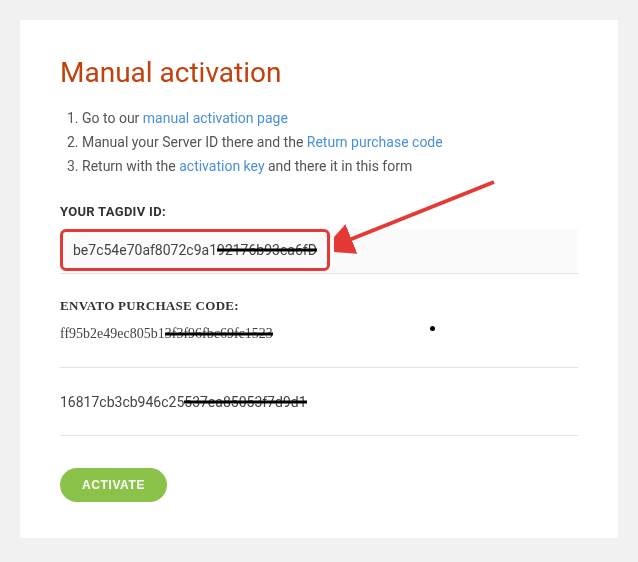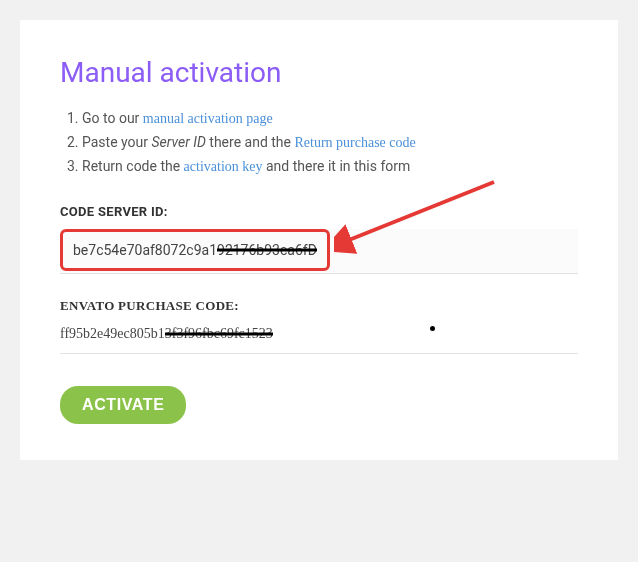--- a/index.html
+++ b/index.html
@@ -15,40 +15,38 @@
       height: 562px;
     }
     .card {
       background: #fff;
       padding: 36px 40px 36px 40px;
       position: relative;
     }
     h1 {
       font-size: 28px;
       font-weight: 400;
-      color: #8b5cf6;
+      color: #c2410c;
       margin-bottom: 18px;
     }
     ol {
       list-style: decimal;
       padding-left: 22px;
       margin-bottom: 26px;
     }
     ol li {
       font-size: 14px;
       color: #555;
       line-height: 1.7;
     }
     ol li a {
       color: #4a90d9;
       text-decoration: none;
-      font-family: Liberation Serif, serif;
     }
     .italic {
-      font-style: italic;
     }
     .field-block {
       margin-bottom: 24px;
     }
     .field-label {
       font-size: 13px;
       font-weight: 700;
       color: #333;
       letter-spacing: 0.3px;
       display: block;
@@ -89,30 +87,30 @@
       transform: translateY(-50%);
     }
     .helper-text {
       font-size: 11px;
       color: #888;
       margin-top: 4px;
     }
     
     .plain-field {
       border-bottom: 1px solid #e2e2e2;
-      padding-bottom: 10px;
+      padding-bottom: 24px;
       margin-bottom: 6px;
     }
     .activate-btn {
       background: #8bc34a;
       color: #fff;
       border: none;
       border-radius: 18px;
       padding: 10px 22px;
-      font-size: 16px;
+      font-size: 12px;
       font-weight: 600;
       letter-spacing: 0.6px;
       cursor: pointer;
       margin-top: 8px;
     }
     .arrow-svg {
       position: absolute;
       top: 156px;
       left: 314px;
       pointer-events: none;
@@ -129,45 +127,48 @@
 <body>
 
 <div class="card">
   <h1>Manual activation</h1>
 
   <ol>
     <li>
       <span>Go to our </span><a href="#">manual activation page</a>
     </li>
     <li>
-      <span>Paste your </span><span class="italic">Server ID</span><span> there and the </span><a href="#">Return purchase code</a>
+      <span>Manual your </span><span class="italic">Server ID</span><span> there and the </span><a href="#">Return purchase code</a>
     </li>
     <li>
-      <span>Return code the </span><a href="#">activation key</a><span> and there it in this form</span>
+      <span>Return with the </span><a href="#">activation key</a><span> and there it in this form</span>
     </li>
   </ol>
 
   <div class="field-block">
-    <span class="field-label">CODE SERVER ID:</span>
+    <span class="field-label">YOUR TAGDIV ID:</span>
     <div class="server-id-wrap">
       <span class="server-id-box">
         <span class="value-text">be7c54e70af8072c9a1</span><span class="value-text strike-overlay">92176b93ca6fD</span>
       </span>
     </div>
   </div>
 
   <div class="field-block" style="position:relative;font-family:Liberation Serif, serif;">
     <span class="field-label">ENVATO PURCHASE CODE:</span>
     <div class="plain-field">
       <span class="value-text">ff95b2e49ec805b1</span><span class="value-text strike-overlay">3f3f96fbc69fc1523</span>
     </div>
     <span class="dot" style="top:28px; left:370px;"></span>
   </div>
 
   <div class="field-block">
+    <div class="plain-field">
+      <span class="value-text">16817cb3cb946c25</span><span class="value-text strike-overlay">537ea85053f7d9d1</span>
+    </div>
   </div>
 
   <button class="activate-btn">ACTIVATE</button>
 
   <svg class="arrow-svg" width="180" height="80">
     <defs>
       <marker id="arrowhead" markerWidth="8" markerHeight="8" refX="2" refY="4" orient="auto">
         <polygon points="0 0, 8 4, 0 8" fill="#e53935"></polygon>
       </marker>
     </defs>

